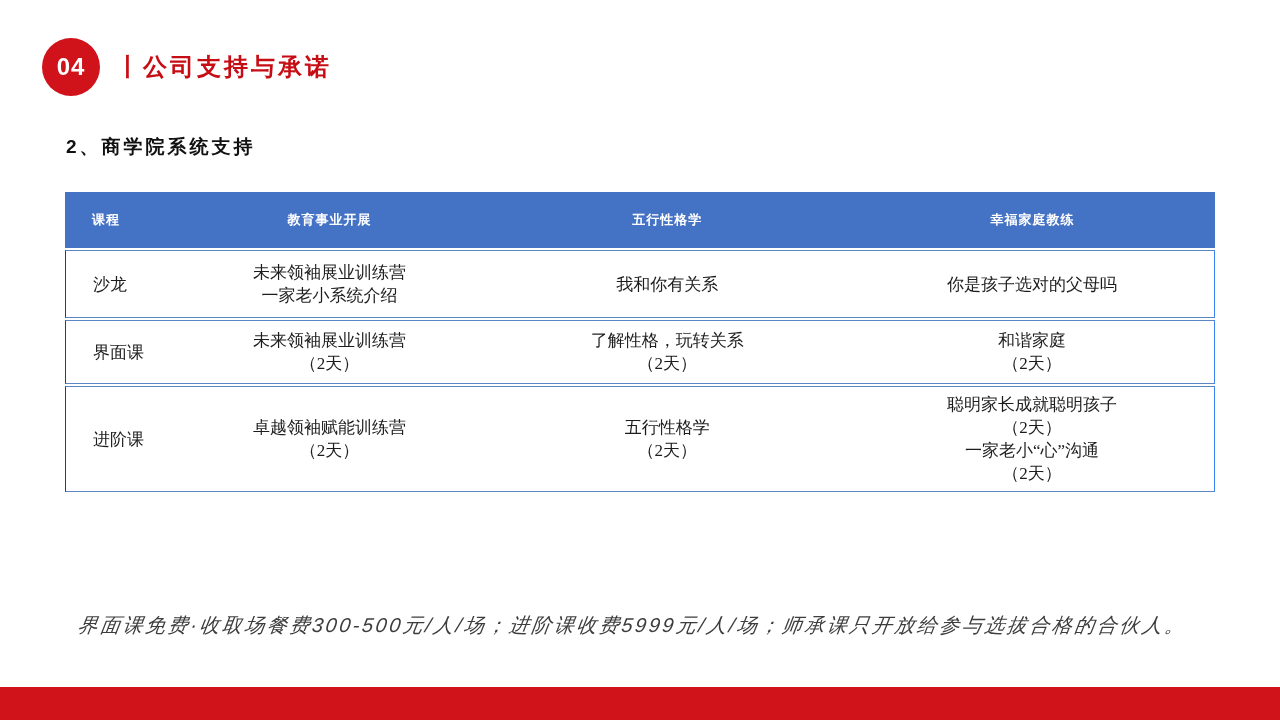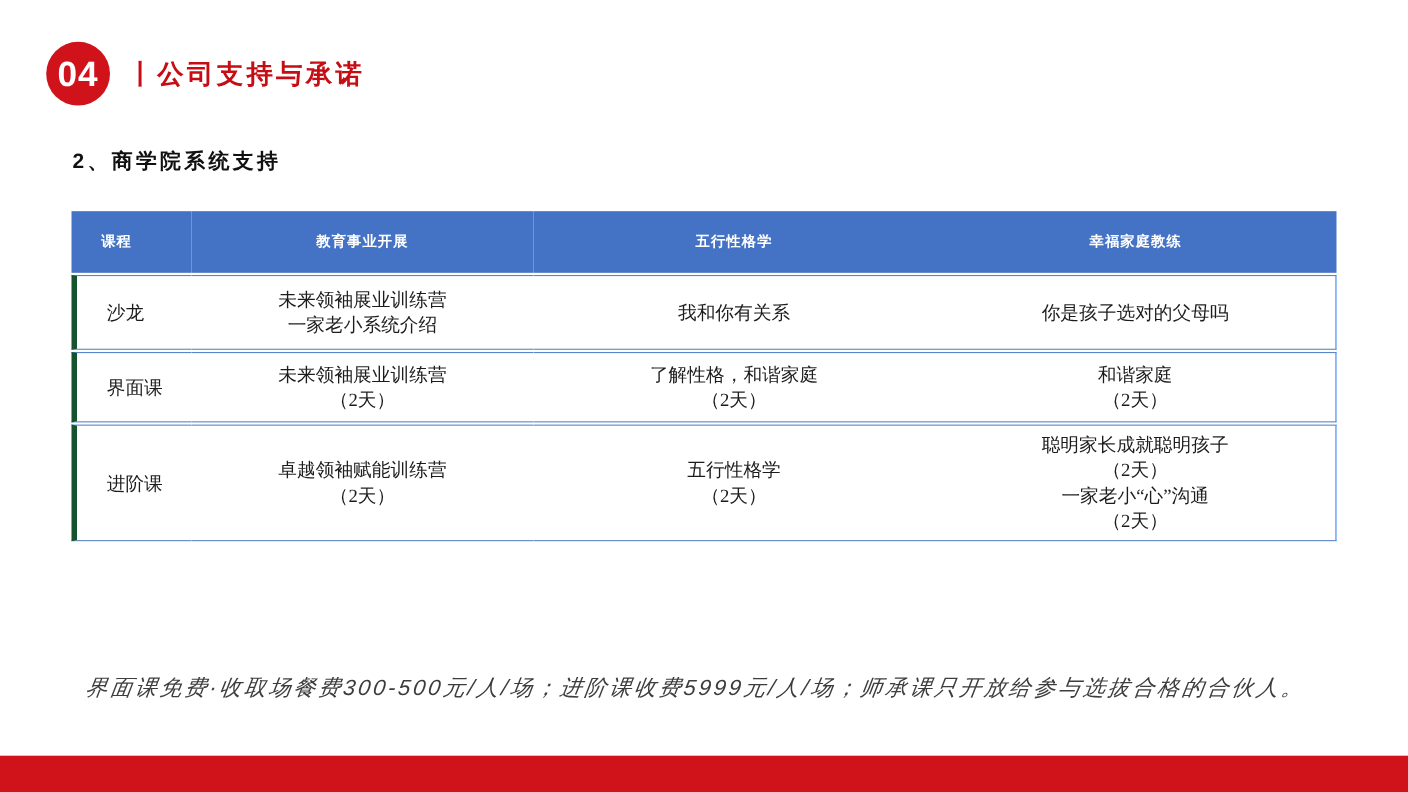--- a/index.html
+++ b/index.html
@@ -6,21 +6,21 @@
   html, body { width: 1280px; height: 720px; overflow: hidden; background: #ffffff; }
   body { font-family: "Liberation Sans", sans-serif; position: relative; }
 
   .slide { position: absolute; inset: 0; background: #ffffff; }
 
   
   .chapter-badge {
     position: absolute; left: 42px; top: 38px;
     width: 58px; height: 58px; border-radius: 50%;
     background: #d0121b;
-    color: #ffffff; font-size: 32px; font-weight: bold;
+    color: #ffffff; font-size: 24px; font-weight: bold;
     display: flex; align-items: center; justify-content: center;
     letter-spacing: 1px;
   }
   .slide-title {
     position: absolute; left: 116px; top: 38px; height: 58px;
     display: flex; align-items: center;
     color: #c70d14; font-size: 24px; font-weight: bold;
     letter-spacing: 3px;
   }
   .slide-subtitle {
@@ -49,21 +49,21 @@
   .course-table td {
     border-top: 1px solid #5b87c5;
     border-bottom: 1px solid #5b87c5;
     background: #ffffff;
     color: #1c1c1c;
     font-size: 17px; line-height: 23px;
     text-align: center; vertical-align: middle;
     white-space: pre-line;
     padding: 6px 8px;
   }
-  .course-table td:first-child { border-left: 5px solid #14532d; text-align: left; padding-left: 27px; }
+  .course-table td:first-child { border-left: 1px solid #14532d; text-align: left; padding-left: 27px; }
   .course-table td:last-child { border-right: 1px solid #3b82f6; }
   .course-table tbody tr:nth-child(1) td { height: 68px; }
   .course-table tbody tr:nth-child(2) td { height: 64px; }
   .course-table tbody tr:nth-child(3) td { height: 92px; }
   .course-table tbody tr:nth-child(4) td { height: 68px; }
 
   
   .footnote {
     position: absolute; left: 76px; top: 612px; width: 1140px;
     color: #3d3d3d; font-size: 20px; font-style: italic;
@@ -111,21 +111,21 @@
           <td>沙龙</td>
           <td>未来领袖展业训练营
 一家老小系统介绍</td>
           <td>我和你有关系</td>
           <td>你是孩子选对的父母吗</td>
         </tr>
         <tr>
           <td>界面课</td>
           <td>未来领袖展业训练营
 （2天）</td>
-          <td>了解性格，和谐家庭
+          <td>了解性格，玩转关系
 （2天）</td>
           <td>和谐家庭
 （2天）</td>
         </tr>
         <tr>
           <td>进阶课</td>
           <td>卓越领袖赋能训练营
 （2天）</td>
           <td>五行性格学
 （2天）</td>

